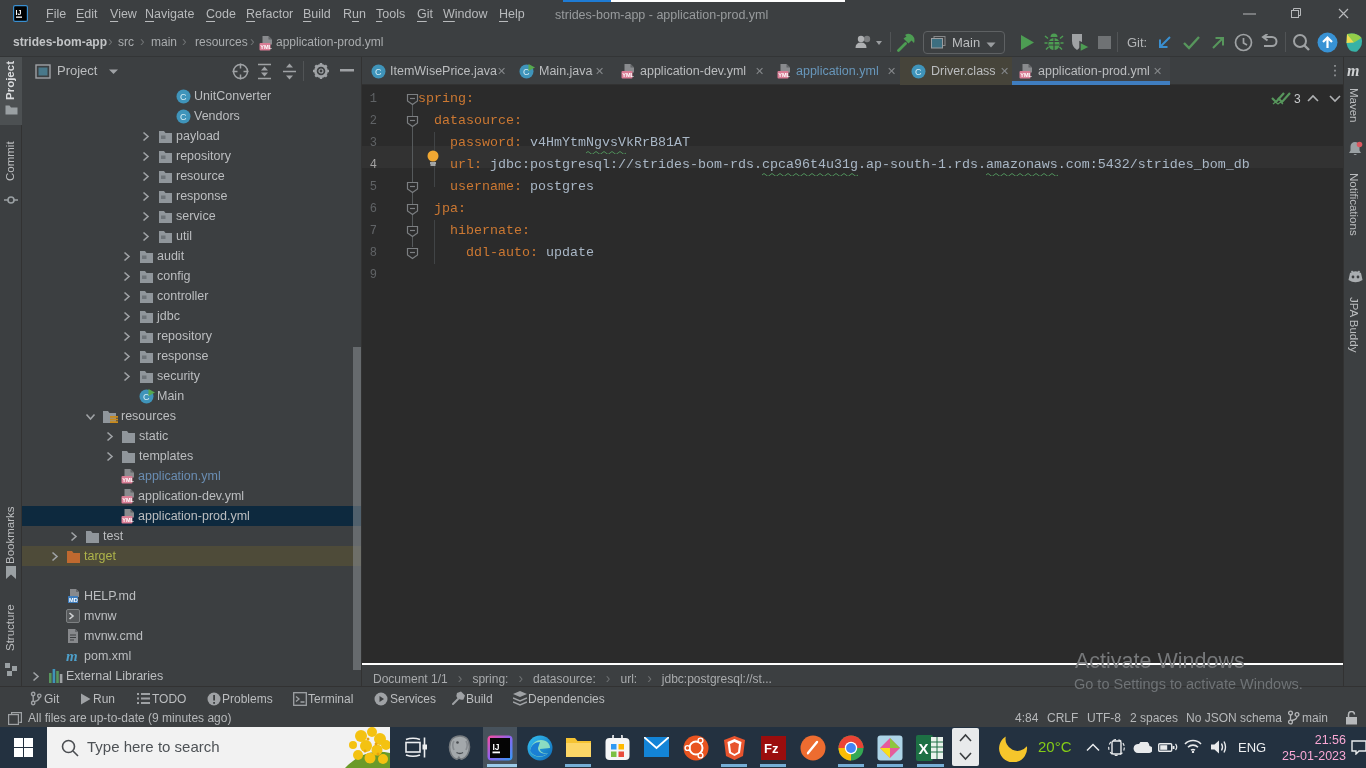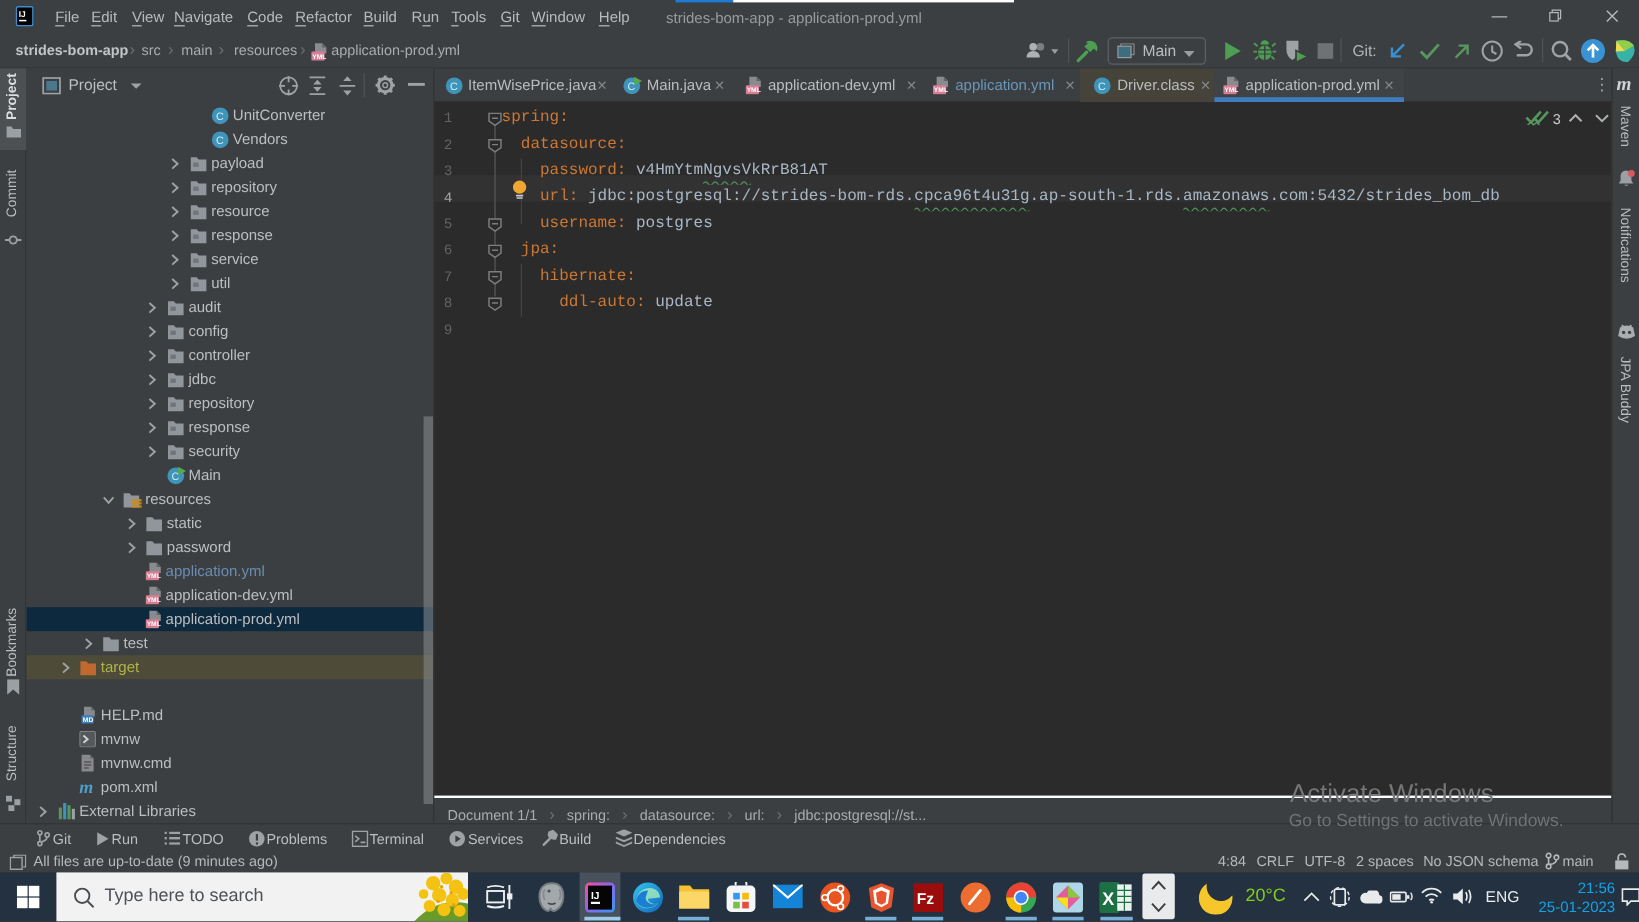--- a/index.html
+++ b/index.html
@@ -392,21 +392,21 @@
         </svg>
         <span class="lbl" style="left:117px;">static</span>
       </div>
   <div class="trow" style="top:389px;">
         <svg style="left:82px;top:5px;" width="11" height="11" viewBox="0 0 11 11">
           <path d="M3.5 1.5 L8 5.5 L3.5 9.5" stroke="#9fa2a5" stroke-width="1.6" fill="none"></path>
         </svg>
         <svg style="left:99px;top:4px;" width="15" height="13" viewBox="0 0 15 13">
           <path d="M1 1 h5 l1.5 2 H14 v10 H1 z" fill="#90969b"></path>
         </svg>
-        <span class="lbl" style="left:117px;">password</span>
+        <span class="lbl" style="left:117px;">templates</span>
       </div>
   <div class="trow" style="top:409px;">
         <svg style="left:98px;top:2px;" width="16" height="16" viewBox="0 0 16 16">
           <path d="M4.5 1 h6 l3.5 3.5 v5 h-9.5 z" fill="#898b8e"></path>
           <path d="M10.5 1 l3.5 3.5 h-3.5 z" fill="#616366"></path>
           <rect x="1.5" y="8" width="11" height="7.5" rx="1" fill="#d97d95"></rect>
           <text x="2.2" y="14" font-size="5.6" font-weight="bold" fill="#fff" font-family="Liberation Sans">YML</text>
         </svg>
         <span class="lbl" style="left:116px;color:#6a8db2;">application.yml</span>
       </div>
@@ -869,21 +869,21 @@
     <path d="M1 5 a11 11 0 0 1 16 0" fill="none" stroke="#e8eaec" stroke-width="1.6"></path>
     <path d="M4 8.2 a7 7 0 0 1 10 0" fill="none" stroke="#e8eaec" stroke-width="1.6"></path>
     <path d="M7 11.2 a3.5 3.5 0 0 1 4 0" fill="none" stroke="#e8eaec" stroke-width="1.6"></path>
     <circle cx="9" cy="13" r="1.2" fill="#e8eaec"></circle>
   </svg>
   <svg class="abs" style="left:1210px;top:12px;" width="18" height="16" viewBox="0 0 18 16">
     <path d="M1 5.5 h3.5 L9 1.5 v13 L4.5 10.5 H1 z" fill="#e8eaec"></path>
     <path d="M11.5 4.5 q2 3.5 0 7 M14 2.5 q3 5.5 0 11" fill="none" stroke="#e8eaec" stroke-width="1.4"></path>
   </svg>
   <div class="abs" style="left:1238px;top:13px;font-size:13px;color:#eceef0;">ENG</div>
-  <div class="abs" style="left:1272px;top:5px;width:74px;text-align:right;font-size:12.5px;color:#0ea5e9;line-height:16px;">21:56<br>25-01-2023</div>
+  <div class="abs" style="left:1272px;top:5px;width:74px;text-align:right;font-size:12.5px;color:#f9a8d4;line-height:16px;">21:56<br>25-01-2023</div>
   <svg class="abs" style="left:1351px;top:13px;" width="16" height="15" viewBox="0 0 16 15">
     <path d="M1 1 h14 v10 h-7 l-3 3 v-3 h-4 z" fill="none" stroke="#e8eaec" stroke-width="1.4"></path>
   </svg>
   <div class="runline" style="left:487px;width:30px;background:#9ccbea;"></div>
   <div class="runline" style="left:565px;width:26px;"></div>
   <div class="runline" style="left:721px;width:26px;"></div>
   <div class="runline" style="left:760px;width:26px;"></div>
   <div class="runline" style="left:838px;width:26px;"></div>
   <div class="runline" style="left:877px;width:26px;"></div>
   <div class="runline" style="left:917px;width:27px;"></div>

